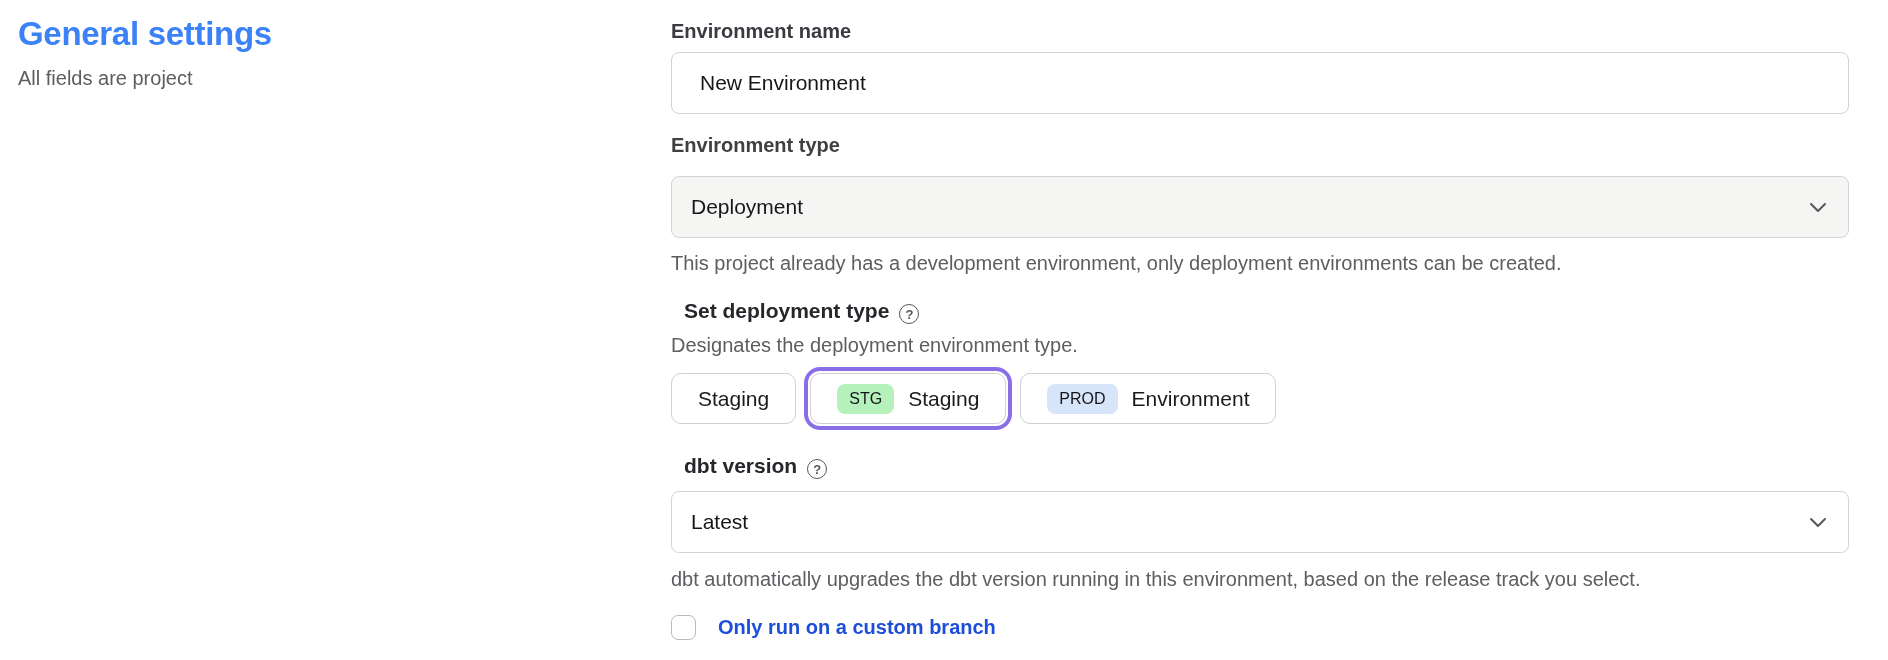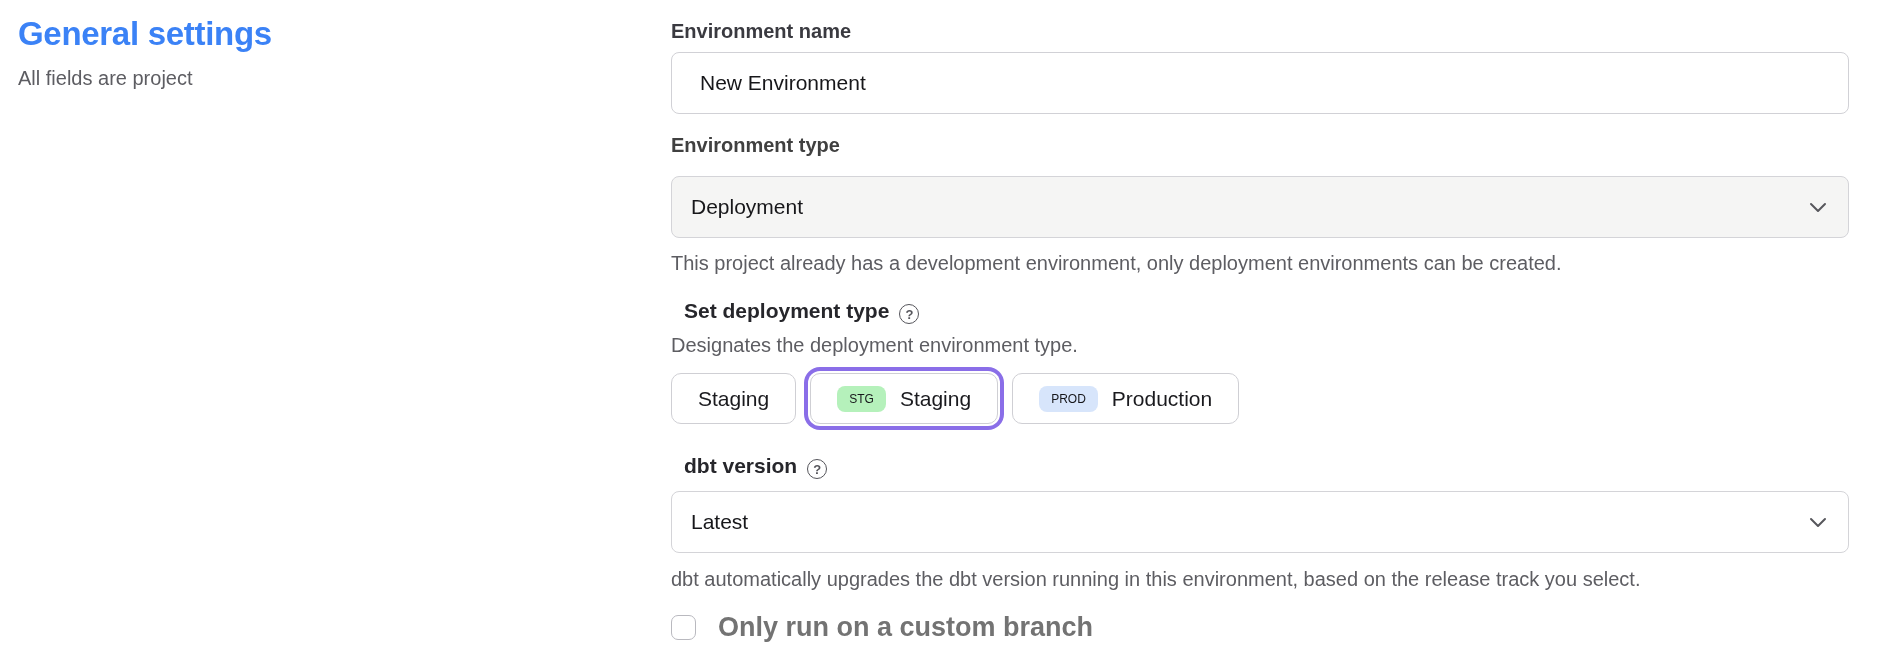--- a/index.html
+++ b/index.html
@@ -71,29 +71,29 @@
     height: 51px; padding: 0 26px;
     background: #ffffff; border: 1px solid #cfcfd4; border-radius: 10px;
     font-family: "Liberation Sans", sans-serif;
     font-size: 21px; font-weight: 500; color: #1a1a1e; cursor: pointer;
   }
   .type-btn.selected {
     box-shadow: 0 0 0 2px #ffffff, 0 0 0 6px #8a6ee8;
   }
   .badge {
     display: inline-block; padding: 6px 12px; border-radius: 8px;
-    font-size: 12px; font-weight: 500; color: #16161a;
+    font-size: 16px; font-weight: 500; color: #16161a;
   }
 
   .checkbox-row { display: flex; align-items: center; gap: 22px; margin-top: 22px; }
   .checkbox {
     width: 25px; height: 25px; border: 1.5px solid #b9b9bf; border-radius: 7px;
     background: #ffffff; cursor: pointer; flex: 0 0 auto;
   }
-  .checkbox-label { font-size: 27px; line-height: 27px; font-weight: 600; color: #737373; cursor: pointer; }
+  .checkbox-label { font-size: 20px; line-height: 27px; font-weight: 600; color: #1d4ed8; cursor: pointer; }
 </style>
 </head>
 <body>
 
 <aside class="intro">
   <h1>General settings</h1>
   <p>All fields are project</p>
 </aside>
 
 <main class="form">
@@ -119,21 +119,21 @@
   <div class="btn-row">
     <button class="type-btn">
       <span>Staging</span>
     </button>
     <button class="type-btn selected">
       <span class="badge" style="background-color: rgb(181, 241, 187);">STG</span>
       <span>Staging</span>
     </button>
     <button class="type-btn">
       <span class="badge" style="background-color: rgb(215, 229, 251);">PROD</span>
-      <span>Production</span>
+      <span>Environment</span>
     </button>
   </div>
 
   <div class="section-label mt29">
     <span>dbt version</span>
     <span class="help-icon">?</span>
   </div>
   <div class="select mt12">
     <span>Latest</span>
     <svg class="chevron" viewBox="0 0 18 11" fill="none">

